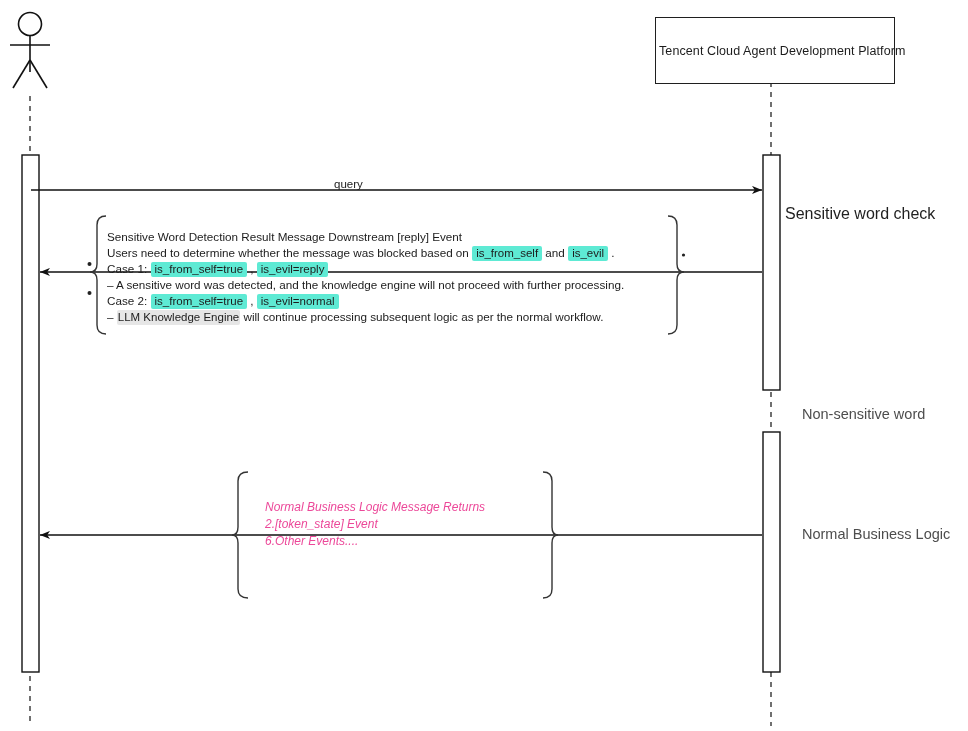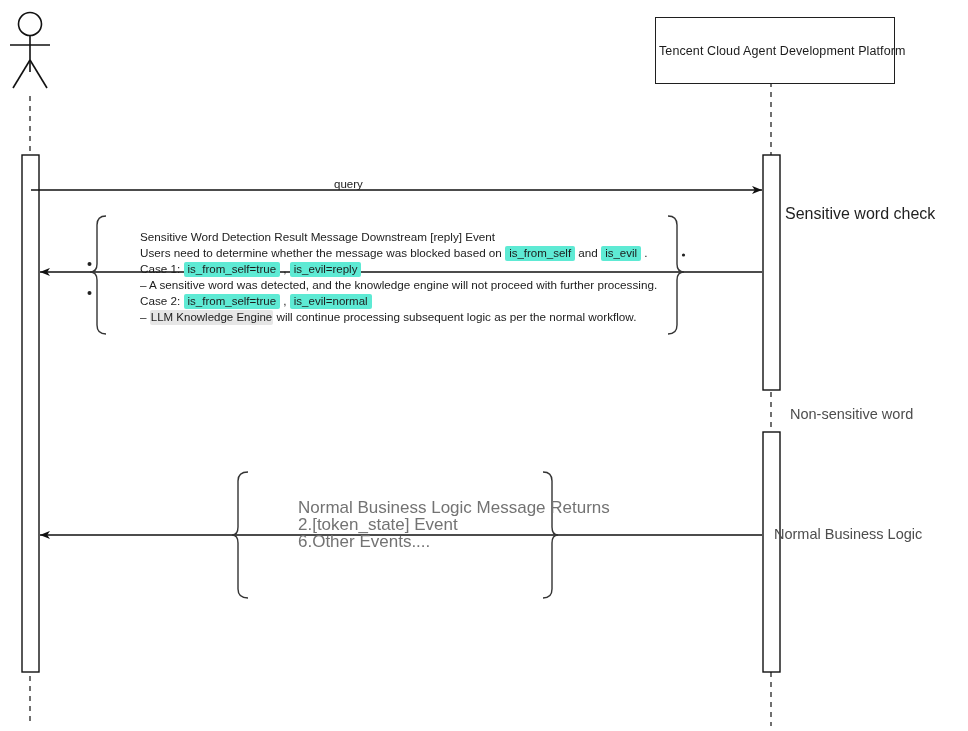--- a/index.html
+++ b/index.html
@@ -60,39 +60,40 @@
     position: absolute;
     white-space: nowrap;
   }
   .side-label.dark {
     font-size: 16px;
     color: #1f1f1f;
   }
   .side-label.gray {
     font-size: 14.5px;
     color: #4d4d4d;
+    margin-left: 12px;
   }
 
   
   .note-text {
     position: absolute;
     font-size: 11.7px;
     line-height: 16px;
     color: #1c1c1c;
     white-space: nowrap;
   }
   .note-text .ln {
     display: block;
     height: 16px;
-    margin-left: 33px;
   }
   .note-text.note2 {
-    font-size: 17px;
+    font-size: 12px;
     line-height: 17px;
-    color: #737373;
+    color: #ec4899;
+    font-style: italic;
   }
   .note-text.note2 .ln {
     height: 17px;
   }
   code.hl {
     font-family: "Liberation Sans", sans-serif;
     background: #5eead4;
     border-radius: 2px;
     padding: 1px 4px 1.5px 4px;
     font-size: 11.5px;
@@ -165,21 +166,21 @@
   </svg>
 
   <div class="participant-box" style="left:655px; top:17px; width:240px; height:67px;">
     <span class="participant-label">Tencent Cloud Agent Development Platform</span>
   </div>
 
   <div class="msg-label" style="left:334px; top:178px;">query</div>
 
   <div class="side-label dark" style="left:785px; top:205px;">Sensitive word check</div>
   <div class="side-label gray" style="left:790px; top:406px;">Non-sensitive word</div>
-  <div class="side-label gray" style="left:774px; top:526px;">Normal Business Logic</div>
+  <div class="side-label gray" style="left:790px; top:526px;">Normal Business Logic</div>
 
   <div class="note-text note1" style="left:107px; top:229px;">
       <span class="ln">Sensitive Word Detection Result Message Downstream [reply] Event</span>
       <span class="ln">Users need to determine whether the message was blocked based on <code class="hl">is_from_self</code> and <code class="hl">is_evil</code> .</span>
       <span class="ln">Case 1: <code class="hl">is_from_self=true</code> , <code class="hl">is_evil=reply</code></span>
       <span class="ln">– A sensitive word was detected, and the knowledge engine will not proceed with further processing.</span>
       <span class="ln">Case 2: <code class="hl">is_from_self=true</code> , <code class="hl">is_evil=normal</code></span>
       <span class="ln">– <code class="hl plain">LLM Knowledge Engine</code> will continue processing subsequent logic as per the normal workflow.</span>
     </div>
 

